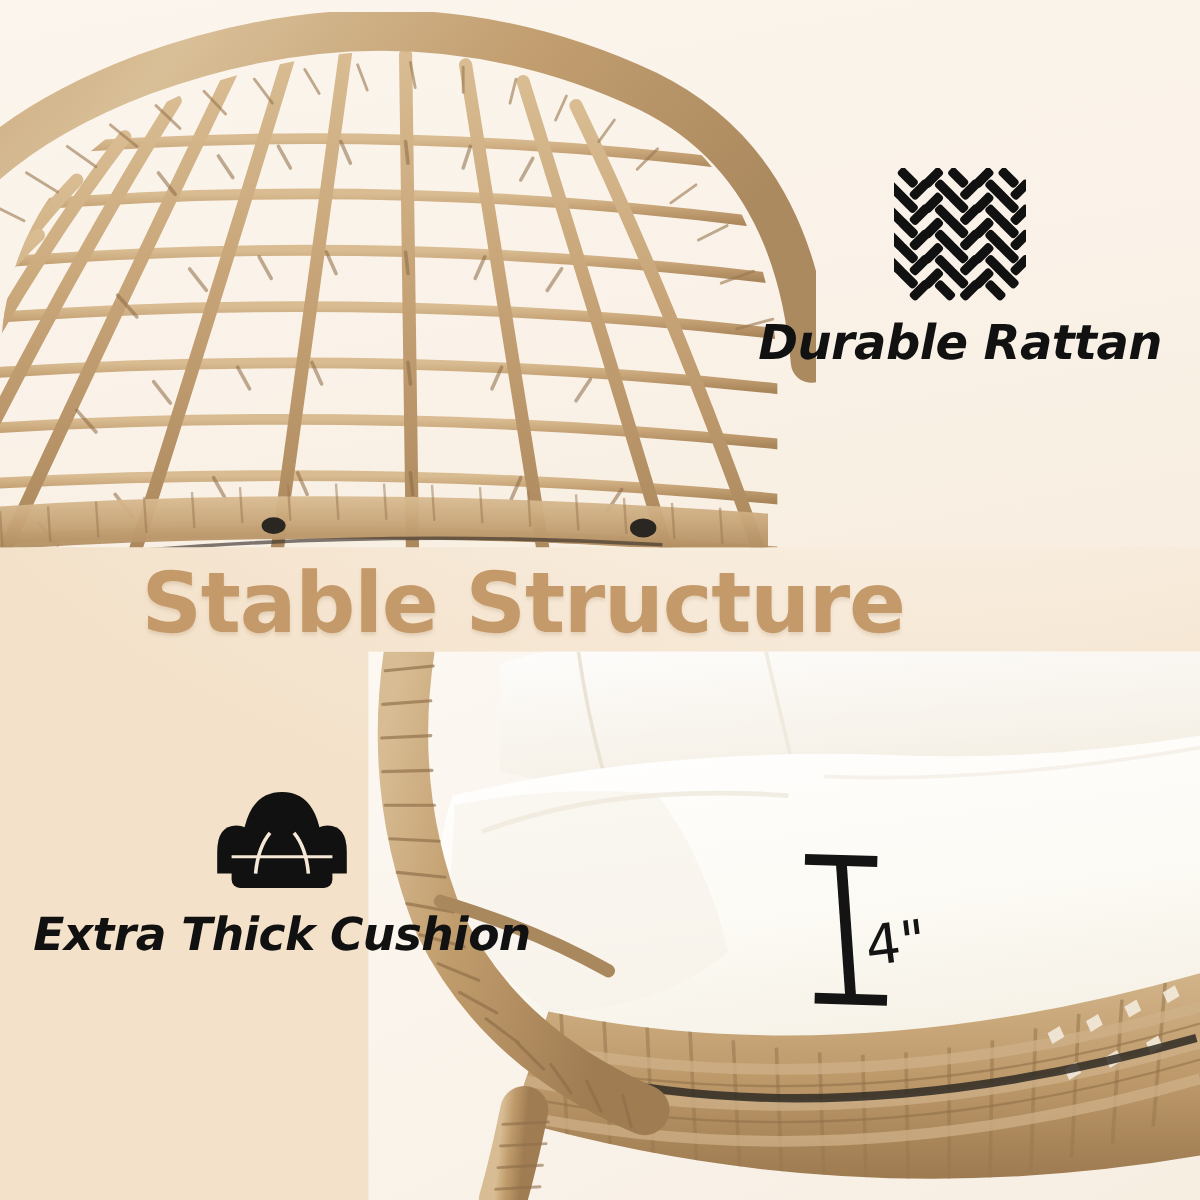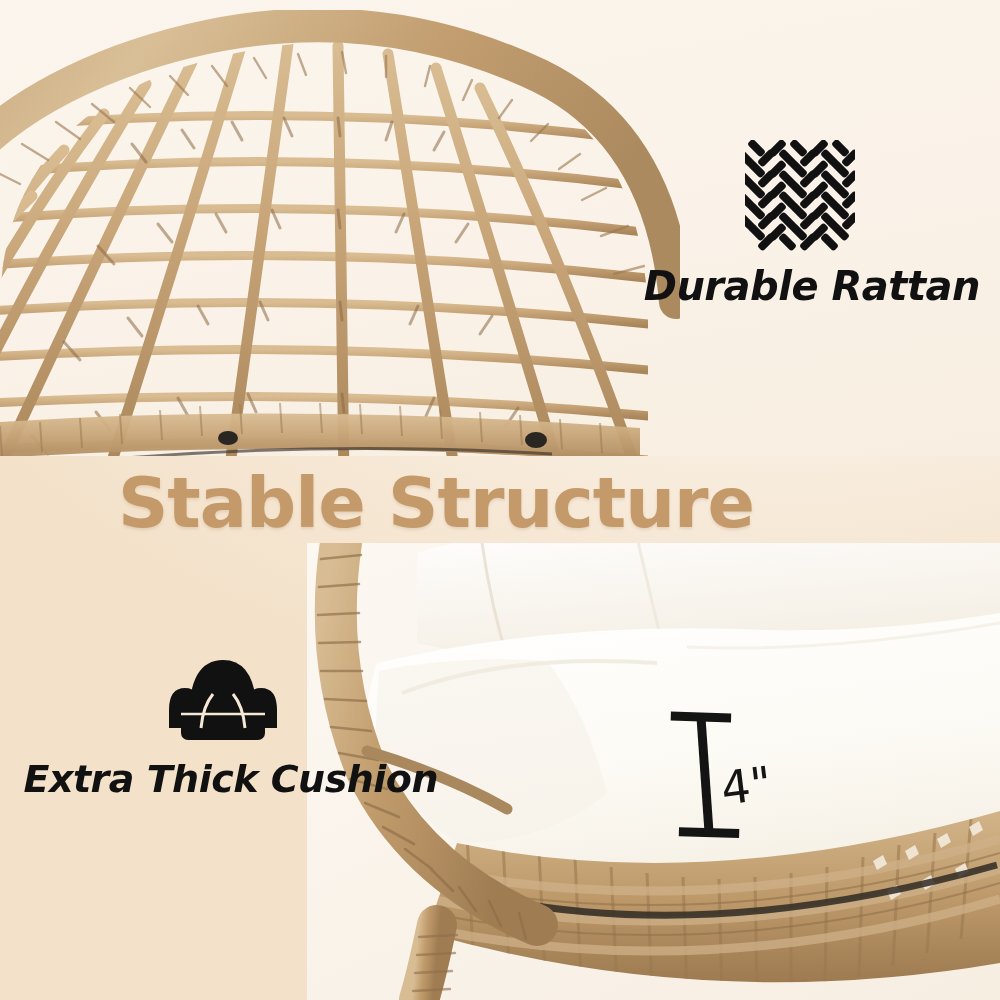--- a/index.html
+++ b/index.html
@@ -65,21 +65,21 @@
     letter-spacing: -1px;
     color: #C59A6A;
     font-family: "DejaVu Sans", sans-serif;
     text-shadow: 0 2px 3px rgba(150,110,65,0.18);
     white-space: nowrap;
   }
 
   
   .feature {
     position: absolute;
-    text-align: right;
+    text-align: center;
   }
   .feature-label {
     font-family: "DejaVu Sans", sans-serif;
     font-weight: bold;
     font-style: italic;
     color: #111111;
     white-space: nowrap;
     line-height: 1;
   }
   .feature-icon { display: block; margin: 0 auto; }
@@ -88,21 +88,21 @@
     left: 620px; top: 140px;
     width: 360px;
   }
   #feature-rattan .feature-label {
     font-size: 40px;
     margin-top: 14px;
     letter-spacing: -0.5px;
   }
 
   #feature-cushion {
-    left: 8px; top: 648px;
+    left: 20px; top: 648px;
     width: 430px;
   }
   #feature-cushion .feature-label {
     font-size: 38px;
     margin-top: 16px;
     letter-spacing: -0.5px;
   }
 
   
   .dimension {

